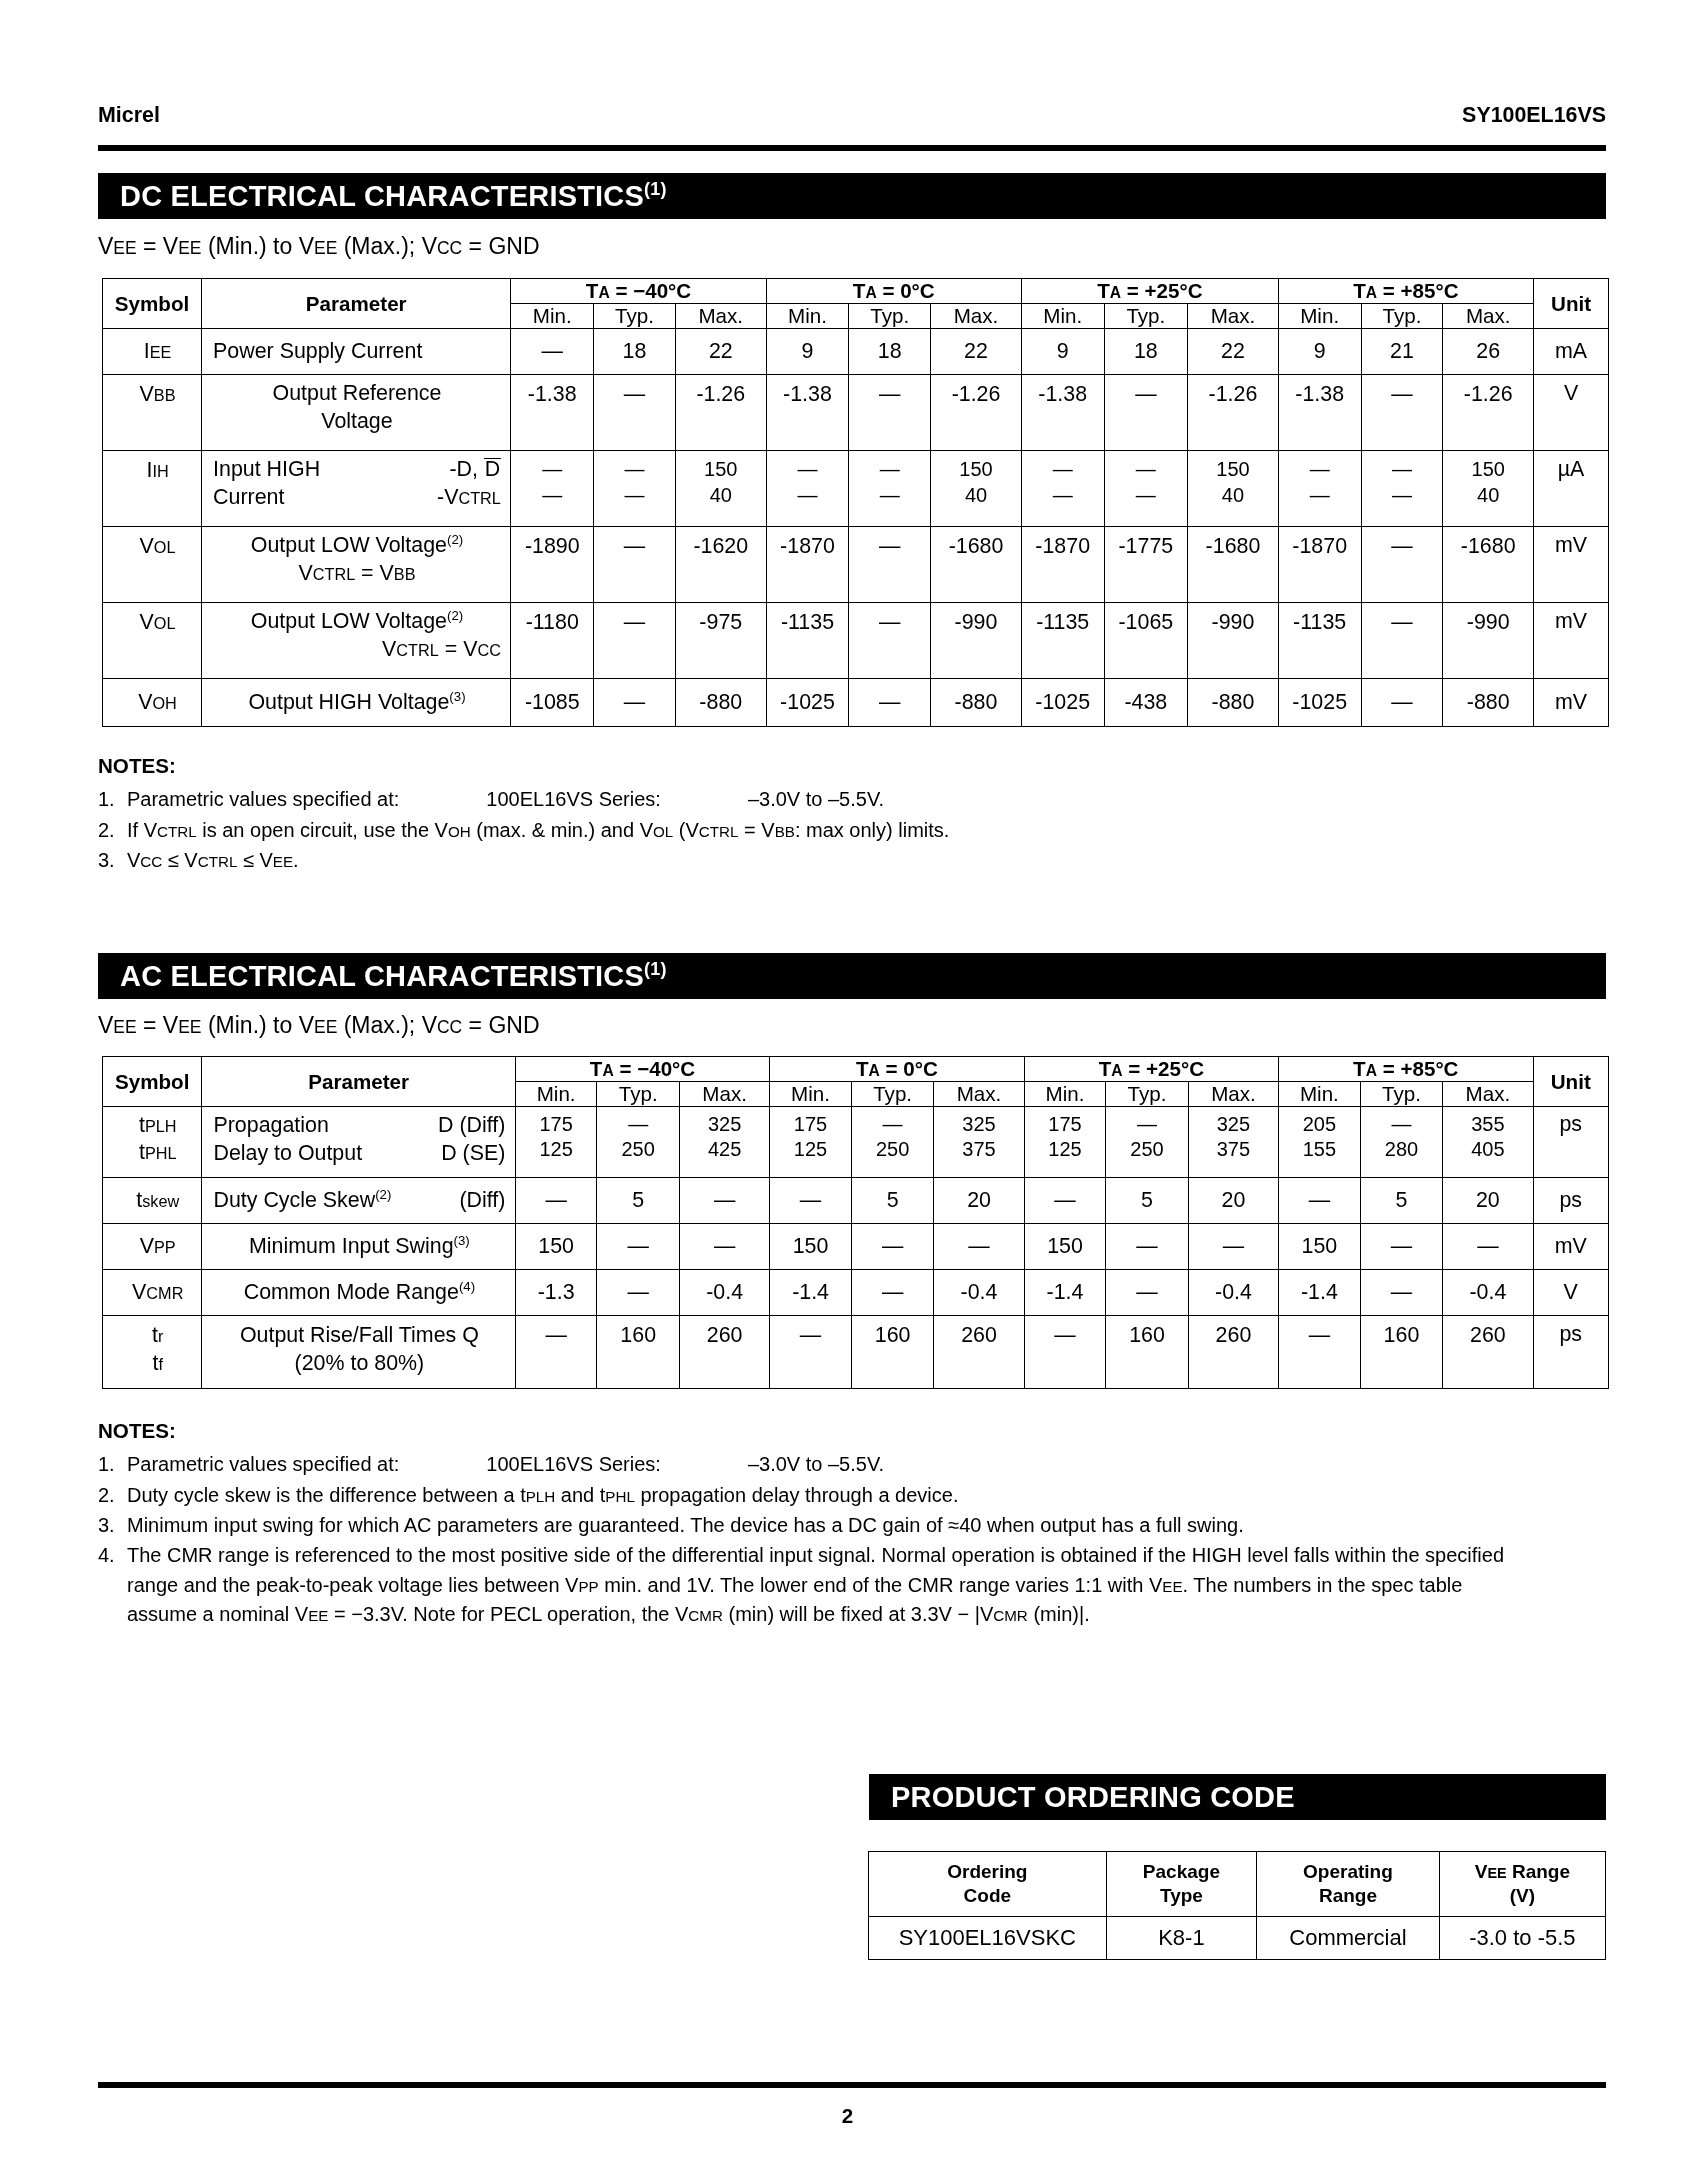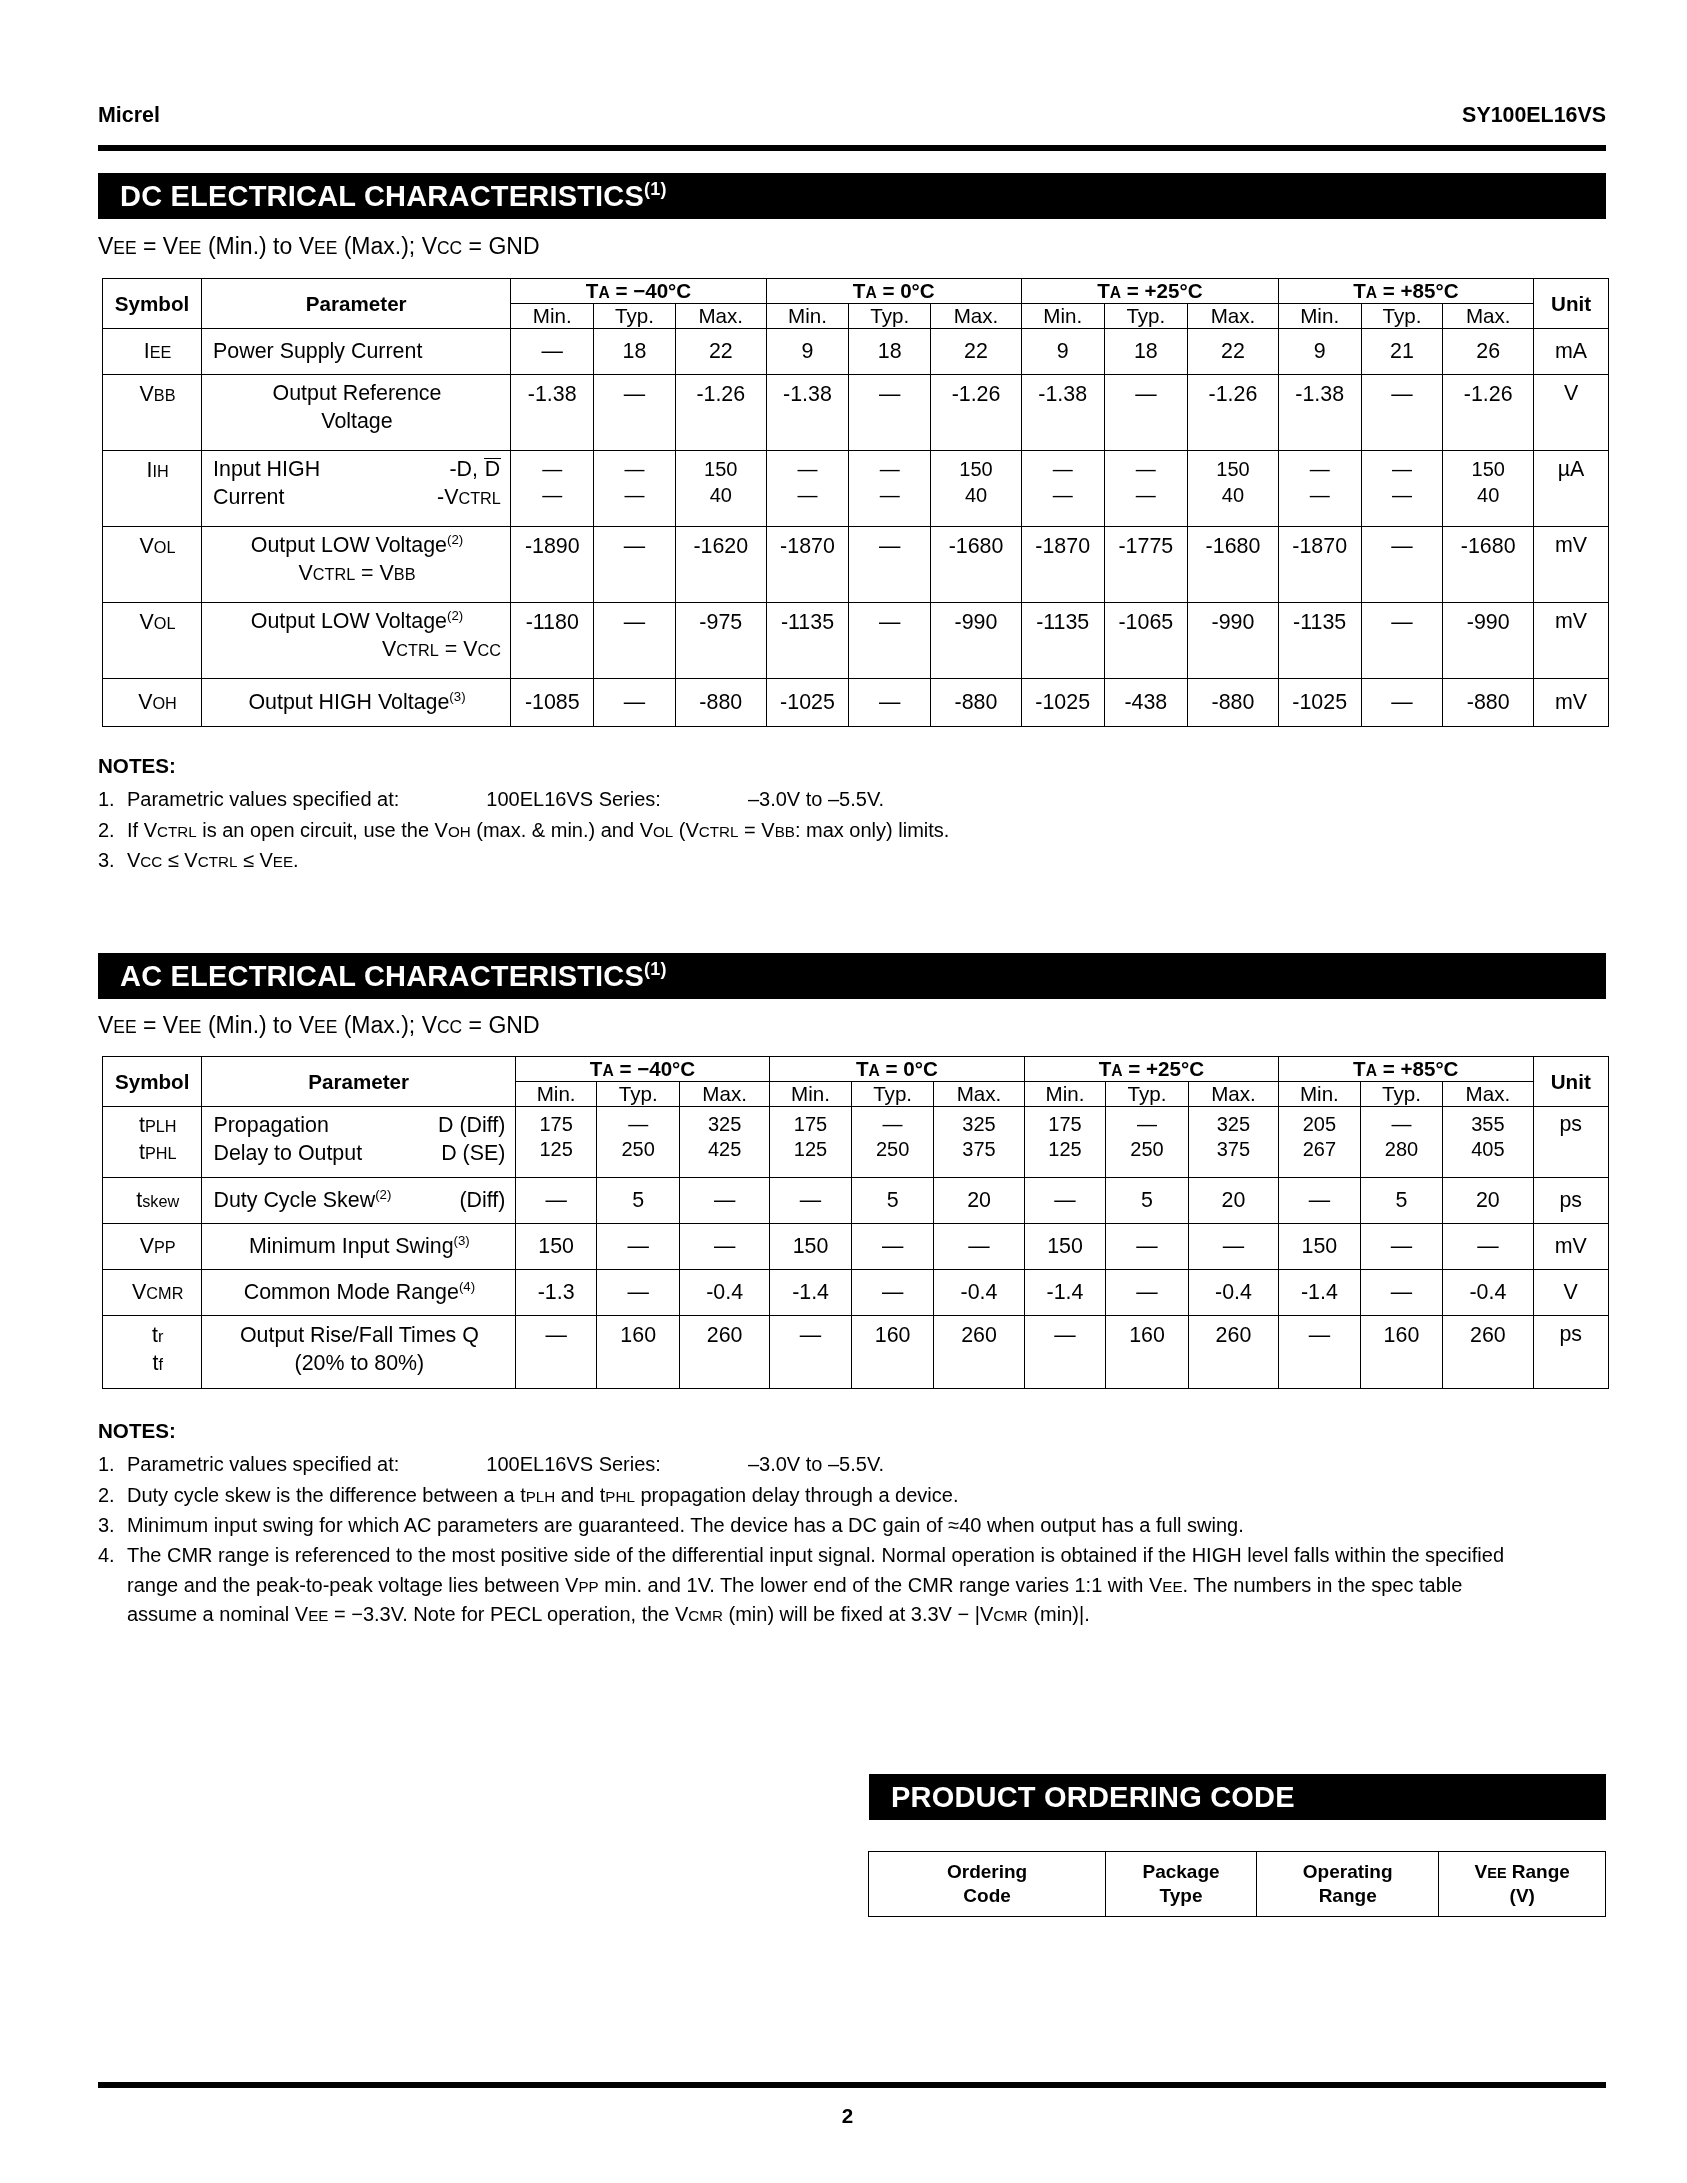--- a/index.html
+++ b/index.html
@@ -521,21 +521,21 @@
         <td class="stack" style="vertical-align:top;padding-top:4.8px">
             <div>—</div>
             <div>250</div>
           </td>
         <td class="stack" style="vertical-align:top;padding-top:4.8px">
             <div>325</div>
             <div>375</div>
           </td>
         <td class="stack" style="vertical-align:top;padding-top:4.8px">
             <div>205</div>
-            <div>267</div>
+            <div>155</div>
           </td>
         <td class="stack" style="vertical-align:top;padding-top:4.8px">
             <div>—</div>
             <div>280</div>
           </td>
         <td class="stack" style="vertical-align:top;padding-top:4.8px">
             <div>355</div>
             <div>405</div>
           </td>
         <td class="unitcell" style="vertical-align:top;padding-top:4.8px">ps</td>
@@ -679,20 +679,26 @@
           <div>Operating</div>
             <div>Range</div>
         </th>
         <th>
           <div>V<span class="sc">EE</span> Range</div>
             <div>(V)</div>
         </th>
       </tr>
     </thead>
     <tbody>
+      <tr>
+        <td>SY100EL16VSKC</td>
+        <td>K8-1</td>
+        <td>Commercial</td>
+        <td>-3.0 to -5.5</td>
+      </tr>
     </tbody>
   </table>
 
   <div class="foot-rule"></div>
   <div class="pageno">2</div>
 
 </div>
 
 
 </body></html>

